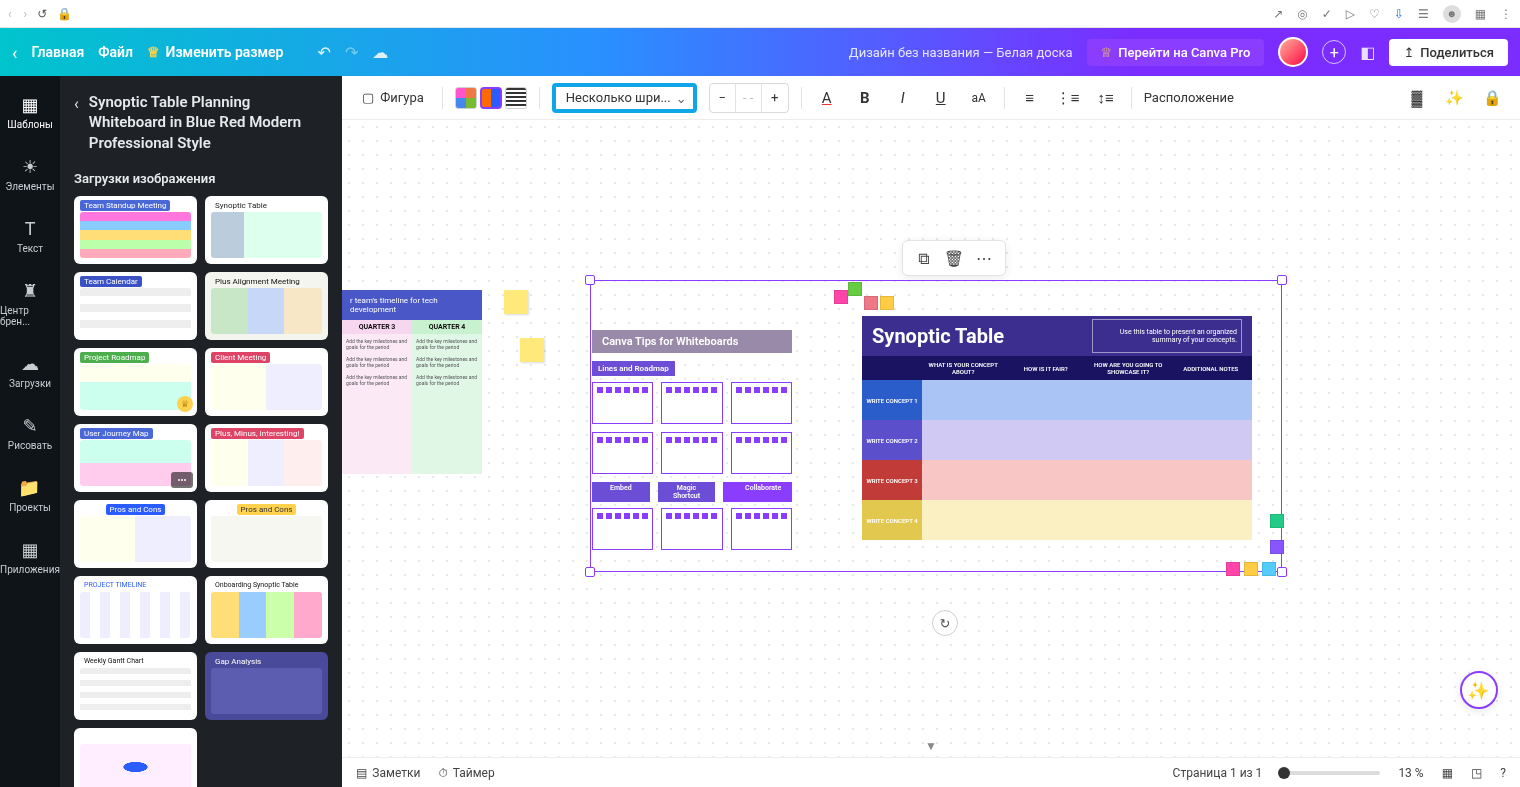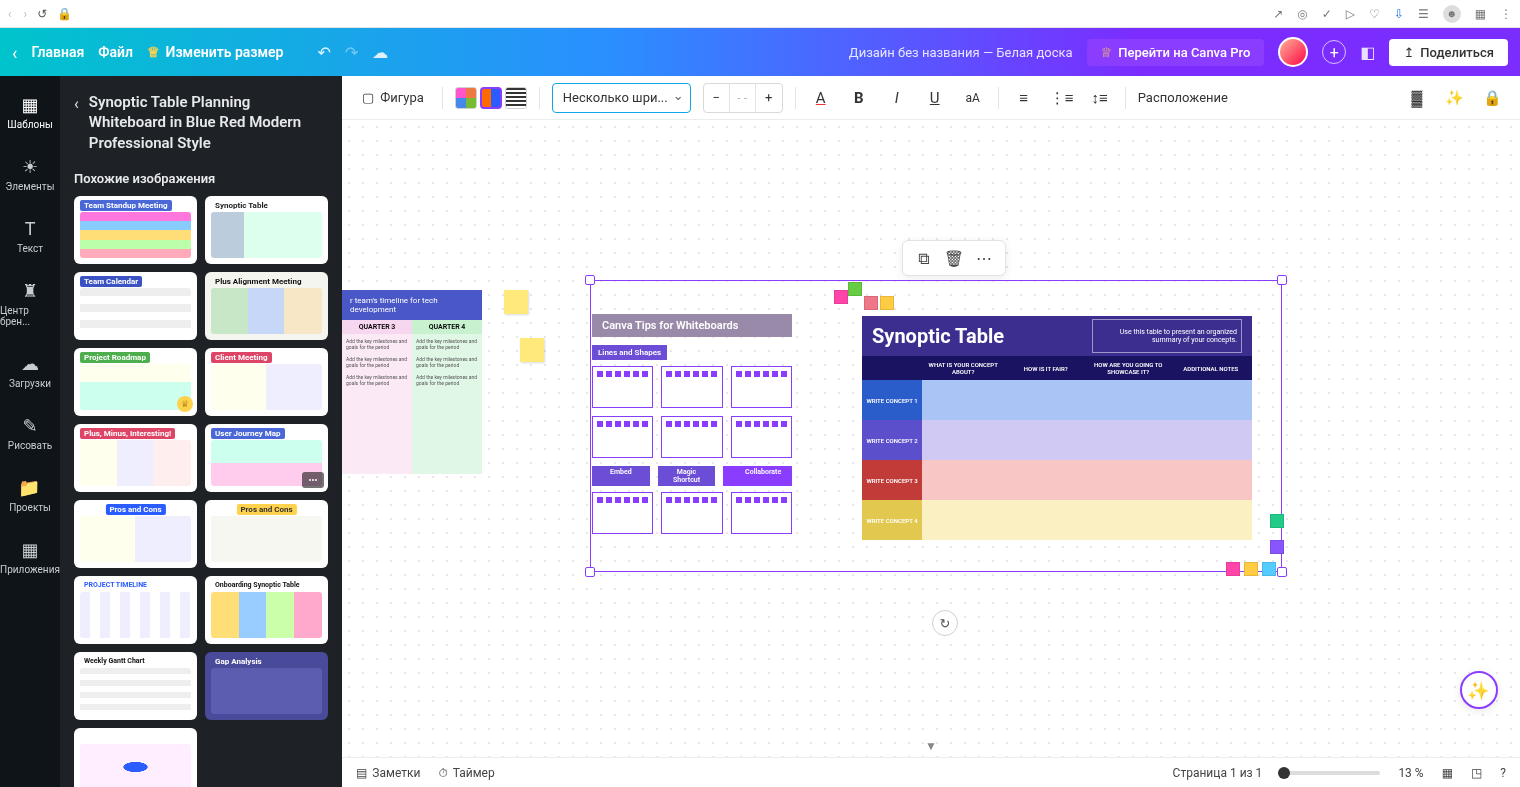--- a/index.html
+++ b/index.html
@@ -33,34 +33,34 @@
 
 
 .side-panel { position:absolute; left:60px; top:76px; bottom:0; width:282px; background:#1e2226; color:#e7e9eb; overflow-y:auto; padding:16px 14px;}
 .side-panel::-webkit-scrollbar{width:8px;} .side-panel::-webkit-scrollbar-thumb{background:#3a3f44;border-radius:4px;}
 .panel-header { display:flex; align-items:flex-start; gap:10px; margin-bottom:18px;}
 .panel-back { font-size:16px; margin-top:2px; cursor:pointer;}
 .panel-title { font-size:15px; font-weight:600; line-height:1.35;}
 .similar-label { font-size:13px; font-weight:600; margin-bottom:10px;}
 .template-grid { display:grid; grid-template-columns:1fr 1fr; gap:8px;}
 .tpl { height:68px; border-radius:6px; background:#2a2e33; position:relative; overflow:hidden; cursor:pointer;}
-.tpl .tpl-title { position:absolute; left:6px; top:4px; font-size:8px; color:#111; font-weight:700; padding:1px 4px; border-radius:2px;}
+.tpl .tpl-title { position:absolute; left:6px; top:4px; font-size:8px; color:#111; font-weight:400; padding:1px 4px; border-radius:2px;}
 .tpl .tpl-body { position:absolute; inset:16px 6px 6px 6px; border-radius:3px;}
 .tpl .crown-badge { position:absolute; right:4px; bottom:4px; width:16px; height:16px; background:#ffd24d; border-radius:50%; display:flex; align-items:center; justify-content:center; font-size:9px; color:#8a5d00;}
 .tpl .more-badge { position:absolute; right:4px; bottom:4px; width:22px; height:16px; background:rgba(0,0,0,.55); border-radius:3px; color:#fff; font-size:9px; display:flex; align-items:center; justify-content:center;}
 
 
 .toolrow { position:absolute; left:342px; right:0; top:76px; height:44px; border-bottom:1px solid #ececec; display:flex; align-items:center; padding:0 14px; gap:12px; font-size:13px; color:#333; background:#fff;}
 .toolrow .tbtn { display:flex; align-items:center; gap:6px; cursor:pointer; padding:4px 6px; border-radius:4px;}
 .toolrow .divider { width:1px; height:22px; background:#e3e3e3;}
 .swatch-group { display:flex; gap:3px;}
 .swatch { width:22px; height:22px; border-radius:3px; border:1px solid #d0d0d0;}
 .swatch.multi { background:conic-gradient(#e74 0 25%,#7b3 0 50%,#48e 0 75%,#f5c 0);}
 .swatch.bi { background:linear-gradient(90deg,#ff6a00 50%,#2a5cff 50%); border:2px solid #8b3dff; border-radius:4px;}
-.font-select { border:1px solid #0ea5e9; border-radius:4px; padding:4px 22px 4px 10px; height:30px; display:flex; align-items:center; gap:8px; position:relative; min-width:120px;}
+.font-select { border:4px solid #0ea5e9; border-radius:4px; padding:4px 22px 4px 10px; height:30px; display:flex; align-items:center; gap:8px; position:relative; min-width:120px;}
 .font-select::after{content:"⌄"; position:absolute; right:6px; top:4px; color:#666;}
 .size-group { display:flex; align-items:center; border:1px solid #d9d9d9; border-radius:4px; height:30px;}
 .size-group .seg { width:26px; text-align:center; border-right:1px solid #e3e3e3; line-height:28px; cursor:pointer;}
 .size-group .seg:last-child{border-right:none;}
 .size-group .dash { color:#bbb;}
 .iconbtn { width:26px; height:26px; display:flex; align-items:center; justify-content:center; cursor:pointer; color:#333; font-size:15px;}
 
 
 .canvas-wrap { position:absolute; left:342px; right:0; top:120px; bottom:30px; overflow:hidden; background:#fff;}
 .canvas-bg { position:absolute; inset:0; background-image:radial-gradient(#e7e7e9 1px, transparent 1px); background-size:14px 14px;}
@@ -80,21 +80,21 @@
 .syn-cols div:first-child{flex:0 0 60px;}
 .syn-row { height:40px; display:flex;}
 .syn-row .lab { flex:0 0 60px; color:#fff; font-size:6px; font-weight:600; display:flex; align-items:center; justify-content:center; padding:0 4px; text-align:center;}
 .syn-row .cell { flex:1; border-right:1px solid rgba(255,255,255,0);}
 .r1 .lab{background:#2a5cca;} .r1{background:#aac4f5;}
 .r2 .lab{background:#5c4fcc;} .r2{background:#cfc9f3;}
 .r3 .lab{background:#c13c38;} .r3{background:#f8c6c4;}
 .r4 .lab{background:#e2c84f;} .r4{background:#fbf0c2;}
 
 
-.tips { position:absolute; left:250px; top:194px; width:200px;}
+.tips { position:absolute; left:250px; top:210px; width:200px;}
 .tips-title { background:#988aa8; color:#fff; font-size:11px; font-weight:600; padding:5px 10px;}
 .tips-sub { background:#6b4dd6; color:#fff; font-size:8px; font-weight:600; padding:3px 6px; margin-top:8px; display:inline-block;}
 .tips-grid { display:grid; grid-template-columns:repeat(3,1fr); gap:8px; margin-top:6px;}
 .tip-box { border:1.5px solid #8b3dff; height:42px; background:#fff; position:relative;}
 .tip-box::before{content:""; position:absolute; left:4px; right:4px; top:4px; height:6px; background:repeating-linear-gradient(90deg,#8b3dff 0 6px,transparent 6px 9px);}
 .tip-chips { display:flex; gap:8px; margin-top:8px;}
 .tip-chip { background:#6b4dd6; color:#fff; font-size:7px; font-weight:600; padding:2px 6px; flex:1; text-align:center;}
 .tip-chip.collab{background:#8b3dff;padding-left:17px;}
 
 
@@ -211,21 +211,21 @@
       <span class="rail-icon">▦</span>
       <span>Приложения</span>
     </div>
 </div>
 
 <div class="side-panel">
   <div class="panel-header">
     <span class="panel-back">‹</span>
     <div class="panel-title">Synoptic Table Planning Whiteboard in Blue Red Modern Professional Style</div>
   </div>
-  <div class="similar-label">Похожие изображения</div>
+  <div class="similar-label">Загрузки изображения</div>
   <div class="template-grid">
     <div class="tpl" style="background:#fff">
         <div class="tpl-title" style="background:#4a67d8;color:#fff">Team Standup Meeting</div>
         <div class="tpl-body" style="background:linear-gradient(#f7d 0 20%,#8cf 20% 40%,#fd7 40% 60%,#bfa 60% 80%,#fab 80%)"></div>
       </div>
     <div class="tpl" style="background:#fff">
         <div class="tpl-title" style="color:#222">Synoptic Table</div>
         <div class="tpl-body" style="background:linear-gradient(90deg,#bcd 0 30%,#dfe 30%)"></div>
       </div>
     <div class="tpl" style="background:#fff">
@@ -239,27 +239,27 @@
     <div class="tpl" style="background:#fff">
         <div class="tpl-title" style="background:#4cae4c;color:#fff">Project Roadmap</div>
         <div class="tpl-body" style="background:linear-gradient(#ffe 0 40%,#cfe 40%)"></div>
         <div class="crown-badge">♕</div>
       </div>
     <div class="tpl" style="background:#fff">
         <div class="tpl-title" style="background:#d46;color:#fff">Client Meeting</div>
         <div class="tpl-body" style="background:linear-gradient(90deg,#ffe 50%,#eef 50%)"></div>
       </div>
     <div class="tpl" style="background:#fff">
-        <div class="tpl-title" style="background:#d46;color:#fff">Plus, Minus, Interesting!</div>
-        <div class="tpl-body" style="background:linear-gradient(90deg,#ffe 33%,#eef 33% 66%,#fee 66%)"></div>
-      </div>
-    <div class="tpl" style="background:#fff">
         <div class="tpl-title" style="background:#4a67d8;color:#fff">User Journey Map</div>
         <div class="tpl-body" style="background:linear-gradient(#cfe 0 50%,#fce 50%)"></div>
         <div class="more-badge">•••</div>
+      </div>
+    <div class="tpl" style="background:#fff">
+        <div class="tpl-title" style="background:#d46;color:#fff">Plus, Minus, Interesting!</div>
+        <div class="tpl-body" style="background:linear-gradient(90deg,#ffe 33%,#eef 33% 66%,#fee 66%)"></div>
       </div>
     <div class="tpl" style="background:#fff">
         <div class="tpl-title" style="background:#2a5cff;color:#fff;left:50%;transform:translateX(-50%)">Pros and Cons</div>
         <div class="tpl-body" style="background:linear-gradient(90deg,#ffe 50%,#eef 50%)"></div>
       </div>
     <div class="tpl" style="background:#fff">
         <div class="tpl-title" style="background:#ffd24d;color:#333;left:50%;transform:translateX(-50%)">Pros and Cons</div>
         <div class="tpl-body" style="background:#f7f7f2"></div>
       </div>
     <div class="tpl" style="background:#fff">
@@ -336,21 +336,21 @@
     <div class="rm-body">
       <div class="c q3"><span>Add the key milestones and goals for the period</span><br><br><span>Add the key milestones and goals for the period</span><br><br><span>Add the key milestones and goals for the period</span></div>
       <div class="c q4"><span>Add the key milestones and goals for the period</span><br><br><span>Add the key milestones and goals for the period</span><br><br><span>Add the key milestones and goals for the period</span></div>
     </div>
   </div>
   <div class="sticky" style="left:162px;top:170px"></div>
   <div class="sticky" style="left:178px;top:218px"></div>
 
   <div class="tips">
     <div class="tips-title">Canva Tips for Whiteboards</div>
-    <div class="tips-sub">Lines and Shapes</div>
+    <div class="tips-sub">Lines and Roadmap</div>
     <div class="tips-grid">
       <div class="tip-box"></div>
         <div class="tip-box"></div>
         <div class="tip-box"></div>
       <div class="tip-box"></div>
         <div class="tip-box"></div>
         <div class="tip-box"></div>
     </div>
     <div class="tip-chips">
       <div class="tip-chip">Embed</div>

